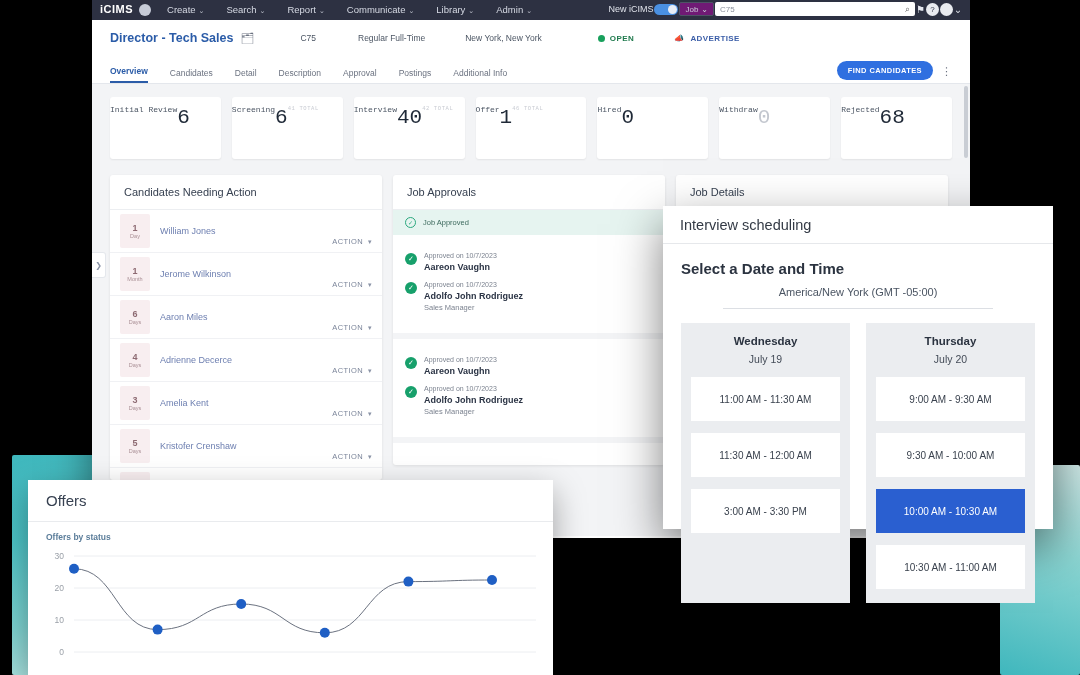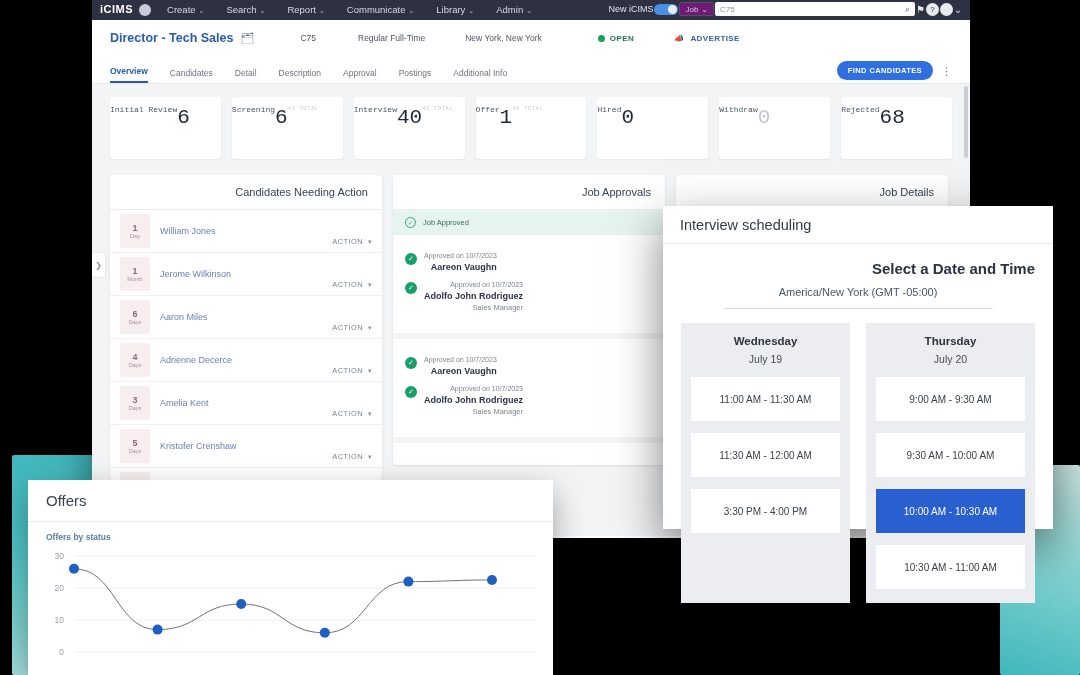--- a/index.html
+++ b/index.html
@@ -95,21 +95,21 @@
   .stat {
     flex:1; background:#fff; border-radius:3px; height:62px;
     display:flex;align-items:flex-start;justify-content:flex-start;
     padding-top:8px; box-shadow:0 1px 2px rgba(0,0,0,.07);font-family:Liberation Mono, monospace;
   }
   .stat-label{font-size:8px;color:#4b5563;}
   .stat-val{font-size:21px;color:#1f2937;font-weight:400;line-height:26px;}
   .stat-val.dim{color:#c3c7cf;}
   .stat-sub{font-size:5.5px;color:#c9ccd3;letter-spacing:.6px;}
 
-  .panels { display:flex; gap:11px; padding:16px 18px 0 18px;text-align:right; }
+  .panels { display:flex; gap:11px; padding:16px 18px 0 18px; }
   .panel { background:#fff;border-radius:3px;box-shadow:0 1px 3px rgba(0,0,0,.09); overflow:hidden;}
   .panel-title{font-size:11px;color:#374151;padding:11px 14px;border-bottom:1px solid #eceef1;}
   .p-cand{width:272px;height:305px;}
   .p-appr{width:272px;height:290px;}
   .p-det{width:272px;height:290px;}
 
   .cand-row { display:flex;align-items:center;height:43px;border-bottom:1px solid #f0f1f4;padding:0 10px;}
   .cand-age {
     width:30px;height:34px;background:#f8eef0;border-radius:2px;
     display:flex;flex-direction:column;align-items:center;justify-content:center;flex:none;
@@ -147,21 +147,21 @@
   .chart-wrap{position:relative;height:125px;padding:6px 10px 0 4px;}
 
   
   .modal{
     position:absolute;left:663px;top:206px;width:390px;height:323px;background:#fff;
     box-shadow:0 18px 44px rgba(0,0,0,.5);
   }
   .modal-head{height:38px;display:flex;align-items:center;padding:0 17px;border-bottom:1px solid #e6e8eb;}
   .modal-title{font-size:14.5px;color:#333a45;}
   .modal-body{padding:16px 18px 0 18px;}
-  .sel-title{font-size:15px;font-weight:700;color:#2b3340;text-align:right;}
+  .sel-title{font-size:15px;font-weight:700;color:#2b3340;text-align:left;}
   .tz{font-size:11px;color:#4b5563;text-align:center;margin-top:9px;}
   .hr{height:1px;background:#dcdfe4;margin:10px 42px 0 42px;}
   .cols{display:flex;gap:16px;margin-top:14px;}
   .col{flex:1;background:#ebedf0;padding:12px 10px 14px 10px;}
   .col-day{font-size:11.5px;font-weight:700;color:#2b3340;text-align:center;}
   .col-date{font-size:10.5px;color:#434b57;text-align:center;margin-top:6px;}
   .slot{
     background:#fff;height:44px;display:flex;align-items:center;justify-content:center;
     font-size:10px;color:#3a424e;margin-top:12px;
   }
@@ -441,21 +441,21 @@
       <div class="sel-title">Select a Date and Time</div>
       <div class="tz">America/New York (GMT -05:00)</div>
       <div class="hr"></div>
 
       <div class="cols">
         <div class="col">
           <div class="col-day">Wednesday</div>
           <div class="col-date">July 19</div>
           <div class="slot">11:00 AM - 11:30 AM</div>
           <div class="slot">11:30 AM - 12:00 AM</div>
-          <div class="slot">3:30 PM - 4:00 PM</div>
+          <div class="slot">3:00 AM - 3:30 PM</div>
         </div>
         <div class="col">
           <div class="col-day">Thursday</div>
           <div class="col-date">July 20</div>
           <div class="slot">9:00 AM - 9:30 AM</div>
           <div class="slot">9:30 AM - 10:00 AM</div>
           <div class="slot selected">10:00 AM - 10:30 AM</div>
           <div class="slot">10:30 AM - 11:00 AM</div>
         </div>
       </div>

